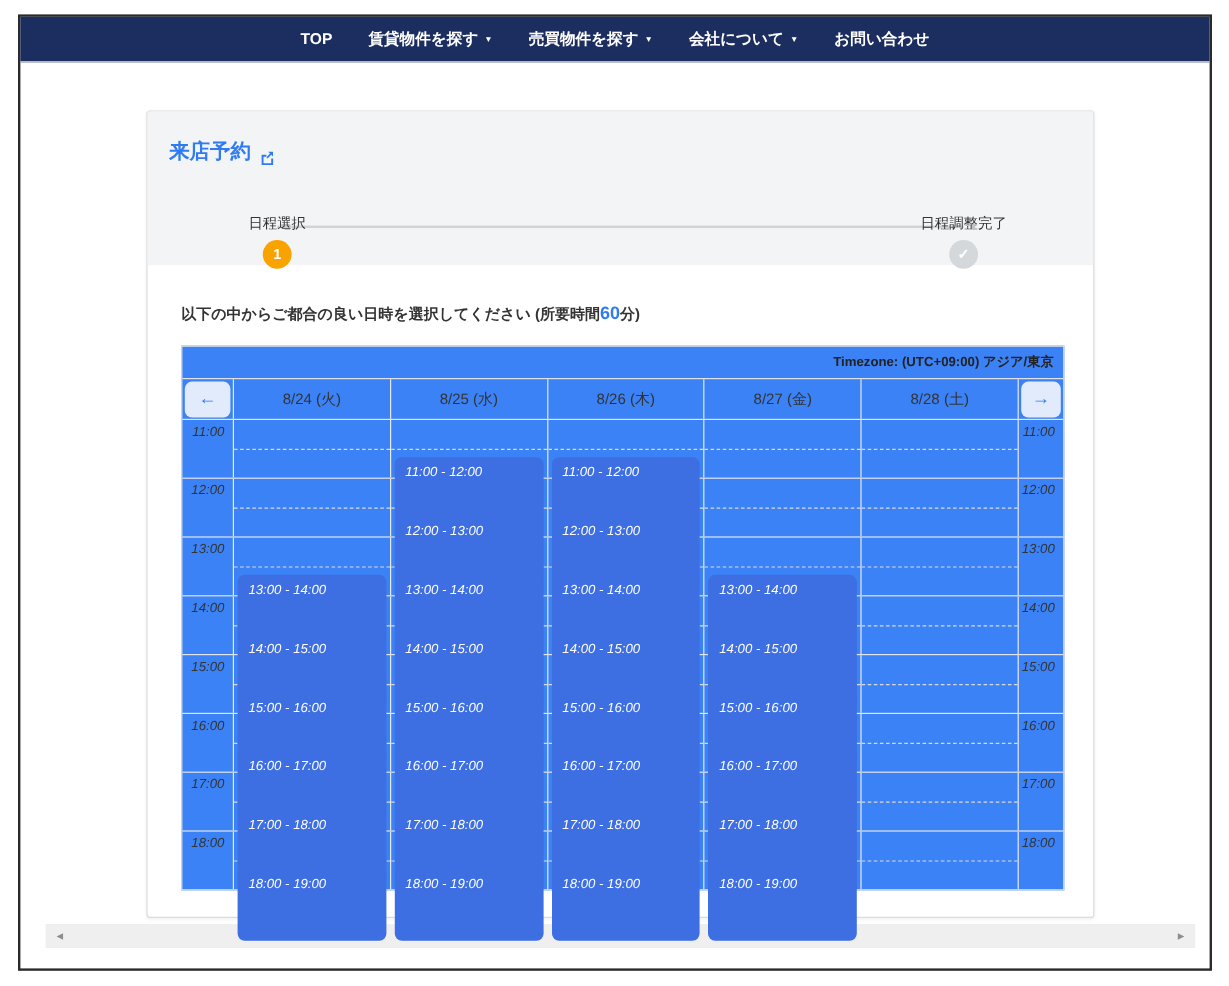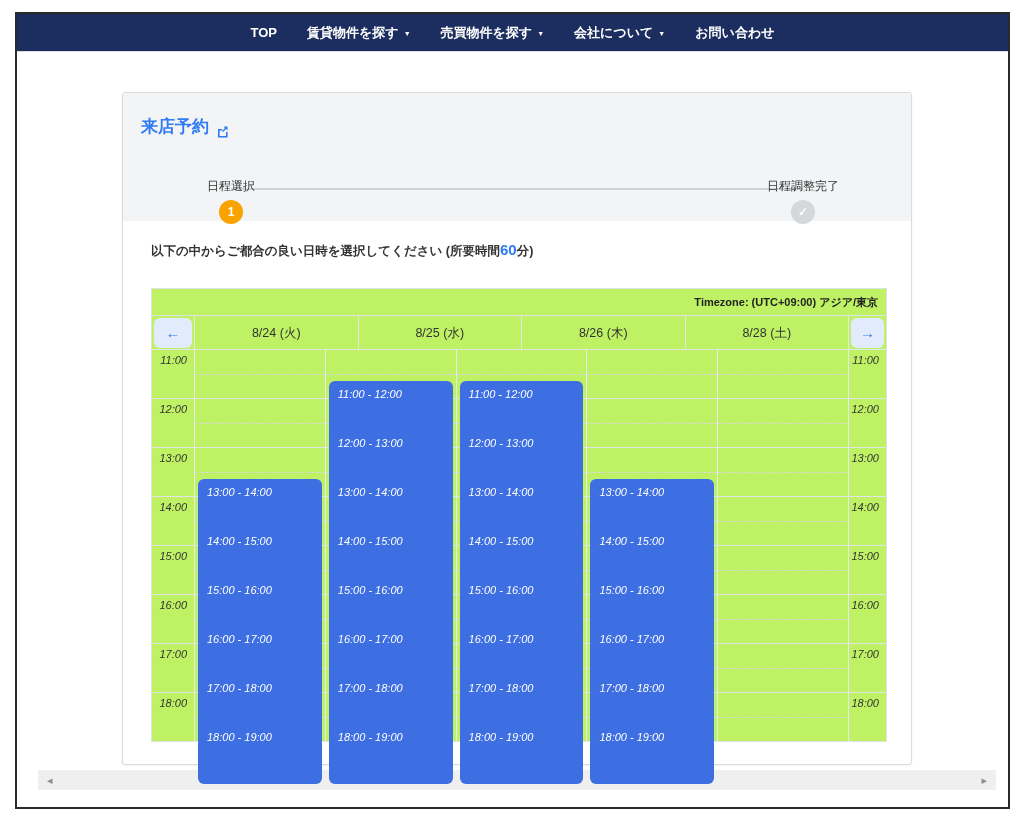--- a/index.html
+++ b/index.html
@@ -29,27 +29,27 @@
   .stepper { position:absolute; left:0; top:60px; width:100%; height:60px; }
   .step-line { position:absolute; top:35px; height:2px; background:#cfd2d6; }
   .step { position:absolute; width:140px; margin-left:-70px; text-align:center; }
   .step-label { font-size:12px; font-weight:normal; color:#333; margin-bottom:5px;margin-top:25px; }
   .step-dot { width:24px; height:24px; border-radius:50%; margin:0 auto; color:#fff;
               font-size:12px; font-weight:bold; line-height:24px; text-align:center; }
   .step-dot.active { background:#f9a301; }
   .step-dot.idle { background:#d5d8db; }
 
   
-  .instruction { position:absolute; left:28px; top:148px; font-size:12.5px;
+  .instruction { position:absolute; left:28px; top:160px; font-size:12.5px;
                  font-weight:bold; color:#333;text-align:right; }
   .instruction .dur { color:#2f7bf3; font-size:15px; }
 
   
   .cal { position:absolute; left:28px; top:195px; width:736px; border:1px solid #dfe1e5;
-         background:#bef264; }
+         background:#3b82f6; }
   .cal-tz { height:26px; line-height:26px; text-align:right; padding-right:8px;
             font-size:11px; font-weight:bold; color:#222; }
   .cal-head { display:flex; height:34px; border-top:1px solid #dfe1e5; }
   .gut-l { width:42px; flex:none; }
   .gut-r { width:38px; flex:none; border-left:1px solid #e4e6e9; }
   .day-head { flex:1; border-left:1px solid #e4e6e9; text-align:center; line-height:34px;
               font-size:12.5px; font-weight:normal; color:#333; }
   .day-head:first-of-type { border-left:1px solid #e4e6e9; }
   .arrow-btn { width:calc(100% - 4px); height:30px; margin:2px; border:none;
                border-radius:6px; background:#e1ebfc; color:#2e7bf0; font-size:15px;
@@ -128,20 +128,21 @@
       <span>以下の中からご都合の良い日時を選択してください (所要時間</span><span class="dur">60</span><span>分)</span>
     </div>
 
     <div class="cal">
       <div class="cal-tz">Timezone: (UTC+09:00) アジア/東京</div>
       <div class="cal-head">
           <div class="gut-l"><button class="arrow-btn">←</button></div>
           <div class="day-head">8/24 (火)</div>
           <div class="day-head">8/25 (水)</div>
           <div class="day-head">8/26 (木)</div>
+          <div class="day-head">8/27 (金)</div>
           <div class="day-head">8/28 (土)</div>
           <div class="gut-r"><button class="arrow-btn">→</button></div>
         </div>
       <div class="cal-body">
           <div class="cal-row">
             <div class="tcell tcell-l">11:00</div>
             <div class="dcell"></div>
             <div class="dcell">
               <div class="slot">11:00 - 12:00</div>
             </div>

